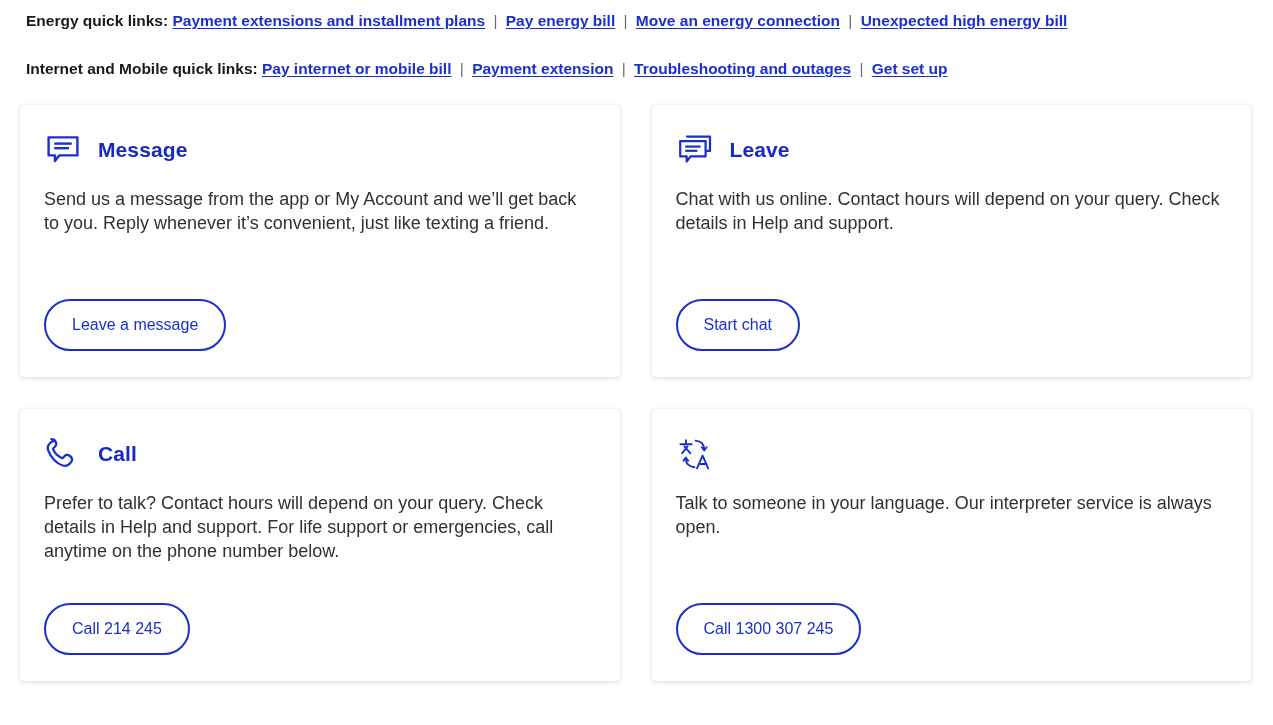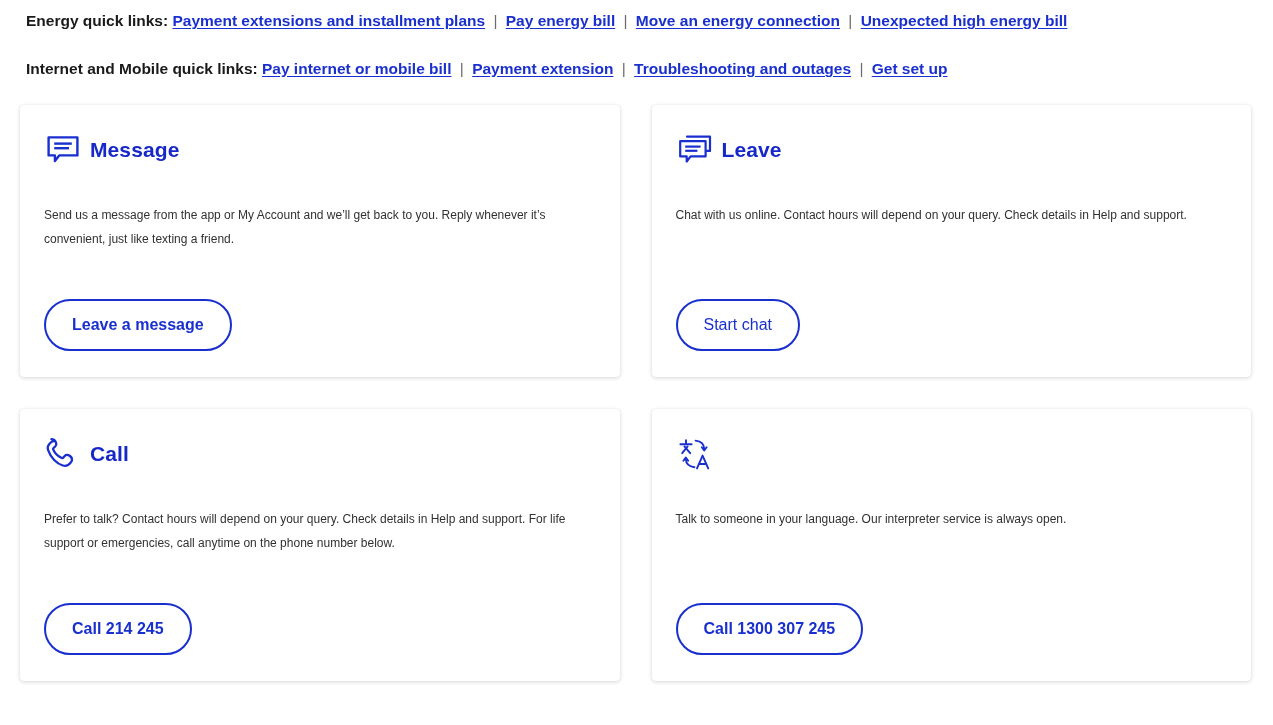--- a/index.html
+++ b/index.html
@@ -59,42 +59,42 @@
     border-radius: 4px;
     box-shadow: 0 1px 4px rgba(0,0,0,0.16), 0 0 1px rgba(0,0,0,0.10);
     padding: 24px 24px 26px 24px;
     min-height: 272px;
     display: flex;
     flex-direction: column;
   }
   .card-head {
     display: flex;
     align-items: center;
-    gap: 8px;
+    gap: 16px;
     height: 42px;
   }
   .card-icon {
     width: 38px;
     height: 38px;
     flex: 0 0 38px;
     display: flex;
     align-items: center;
     justify-content: center;
     color: #1a2fd0;
   }
   .card-icon svg { display: block; }
   .card-title {
     font-size: 21px;
     font-weight: bold;
     color: #1728c8;
     letter-spacing: 0.1px;
   }
   .card-body {
-    margin-top: 32px;
-    font-size: 12px;
+    margin-top: 16px;
+    font-size: 18px;
     line-height: 24px;
     color: #313131;
     max-width: 560px;
   }
   .card-cta-wrap {
     margin-top: auto;
     padding-top: 26px;
   }
   .btn {
     display: inline-flex;
@@ -103,21 +103,21 @@
     height: 52px;
     padding: 0 26px;
     border: 2px solid #1a2fd0;
     border-radius: 999px;
     background: #ffffff;
     color: #1a2fd0;
     font-size: 16px;
     font-family: "Liberation Sans", sans-serif;
     cursor: pointer;
   }
-  .btn.bold { font-weight: bold; }
+  .btn.bold { font-weight: normal; }
   .card--call .card-body { max-width: 548px; }
 </style>
 </head>
 <body>
 
 <div class="quicklinks">
 
   <div class="ql-row">
     <span class="ql-label">Energy quick links:</span>
     <a class="ql-link">Payment extensions and installment plans</a>

